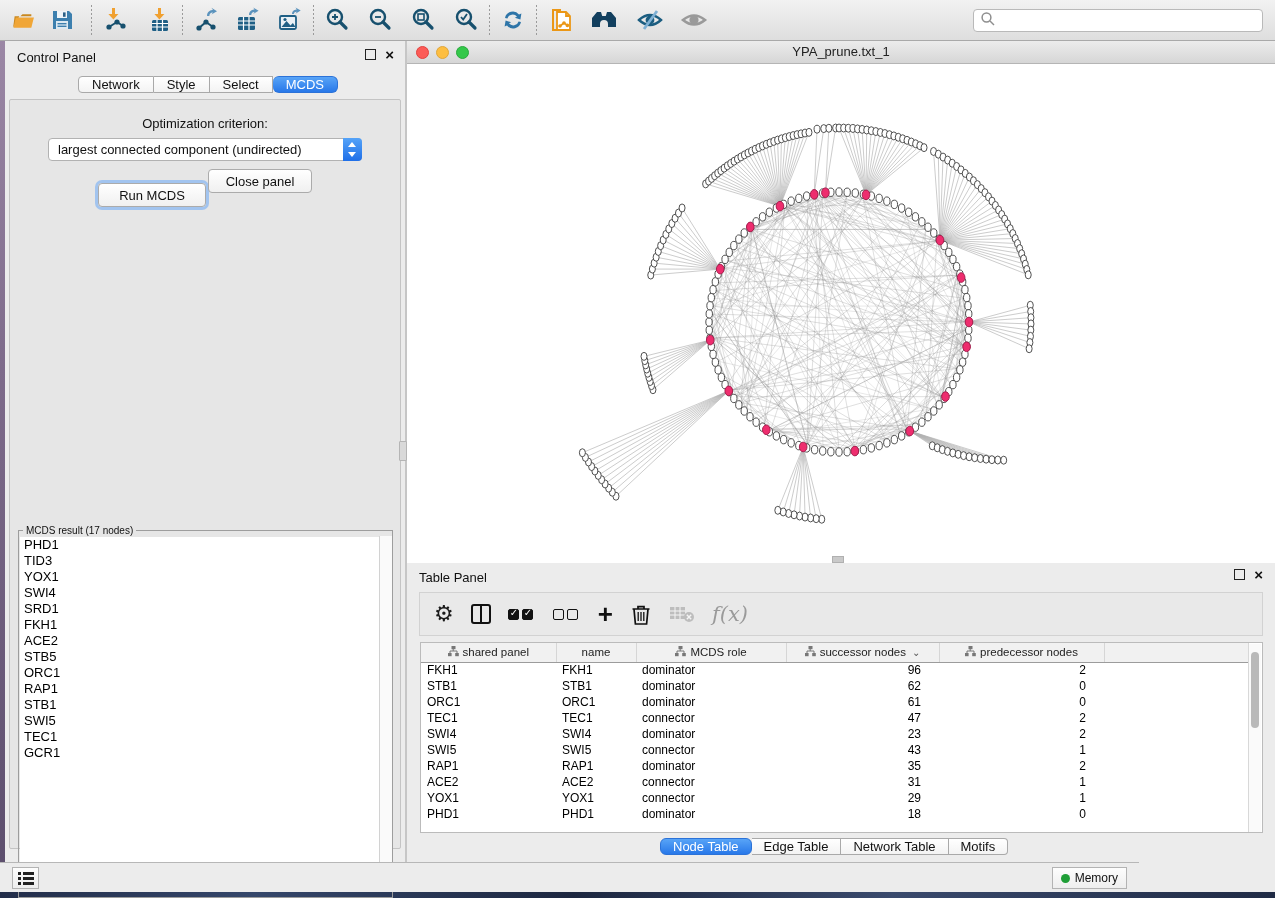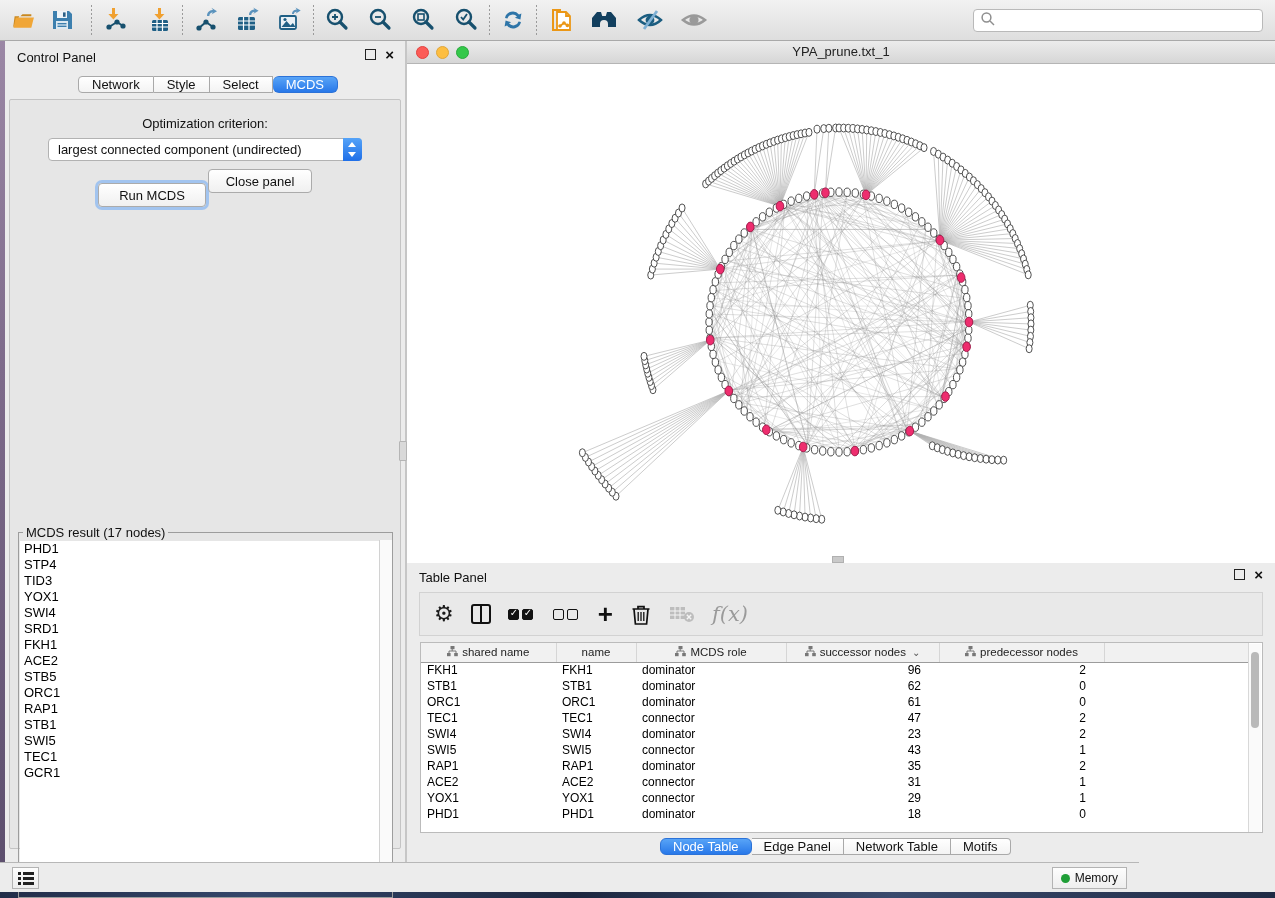--- a/index.html
+++ b/index.html
@@ -57,21 +57,21 @@
   .stepper .up { top:4px; border-bottom:5px solid #fff; }
   .stepper .dn { bottom:4px; border-top:5px solid #fff; }
   .pushbtn { position:absolute; height:24px; background:linear-gradient(#ffffff,#f0f0f0);
     border:1px solid #ababab; border-radius:4px; font-size:13px; color:#111;
     display:flex; align-items:center; justify-content:center; }
   #run-btn { left:88px; top:60px; width:108px; box-shadow:0 0 0 3px rgba(106,168,245,.55);margin-top:23px; }
   #closep-btn { left:198px; top:69px; width:104px; }
 
   #mcds-fieldset { position:absolute; left:8px; top:425px; width:375px; height:373px;
     border:1px solid #9d9d9d; background:transparent; }
-  #mcds-fieldset legend { font-size:13px; color:#111; margin-left:4px; padding:0 3px; }
+  #mcds-fieldset legend { font-size:10px; color:#111; margin-left:4px; padding:0 3px; }
   #mcds-list { position:absolute; left:1px; top:1px; right:1px; bottom:1px;
     background:#fff; overflow:hidden; }
   #mcds-list .item { font-size:13px; line-height:16px; padding-left:4px; color:#000; }
   #mcds-scroll { position:absolute; right:0; top:0; bottom:0; width:13px;
     background:#fafafa; border-left:1px solid #d2d2d2; }
 
   
   #v-divider { left:405px; top:41px; width:2px; height:821px; background:#c6c6c6; }
   #v-handle { left:399px; top:441px; width:8px; height:20px; background:#d9d9d9;
     border:1px solid #b5b5b5; border-radius:1px; }
@@ -315,21 +315,20 @@
     </div>
     <div id="opt-label">Optimization criterion:</div>
     <div id="run-btn" class="pushbtn">Run MCDS</div>
     <div id="closep-btn" class="pushbtn">Close panel</div>
 
     <fieldset id="mcds-fieldset">
       <legend>MCDS result (17 nodes)</legend>
       <div style="position:relative; width:100%; height:340px;">
         <div id="mcds-list">
             <div class="item">PHD1</div>
-            <div class="item">STP4</div>
             <div class="item">TID3</div>
             <div class="item">YOX1</div>
             <div class="item">SWI4</div>
             <div class="item">SRD1</div>
             <div class="item">FKH1</div>
             <div class="item">ACE2</div>
             <div class="item">STB5</div>
             <div class="item">ORC1</div>
             <div class="item">RAP1</div>
             <div class="item">STB1</div>
@@ -1073,21 +1072,21 @@
         </colgroup>
       <thead>
           <tr>
             <th><svg class="hdr-ico" width="11" height="11" viewBox="0 0 11 11">
                 <g fill="#777">
                   <rect x="3.5" y="0" width="4" height="3.2"></rect>
                   <rect x="0" y="7" width="3.6" height="3.2"></rect>
                   <rect x="7.2" y="7" width="3.6" height="3.2"></rect>
                   <path d="M5.2 3 v2 M2 7 v-2 h7 v2" stroke="#777" fill="none"></path>
                 </g>
-              </svg><span>shared name</span></th>
+              </svg><span>shared panel</span></th>
             <th><span>name</span></th>
             <th><svg class="hdr-ico" width="11" height="11" viewBox="0 0 11 11">
                 <g fill="#777">
                   <rect x="3.5" y="0" width="4" height="3.2"></rect>
                   <rect x="0" y="7" width="3.6" height="3.2"></rect>
                   <rect x="7.2" y="7" width="3.6" height="3.2"></rect>
                   <path d="M5.2 3 v2 M2 7 v-2 h7 v2" stroke="#777" fill="none"></path>
                 </g>
               </svg><span>MCDS role</span></th>
             <th><svg class="hdr-ico" width="11" height="11" viewBox="0 0 11 11">
@@ -1192,21 +1191,21 @@
           </tr>
         </tbody>
     </table>
     <div id="tbl-scroll">
       <div id="tbl-thumb"></div>
     </div>
   </div>
 
   <div id="tp-tabs" class="segtabs">
       <div class="seg active">Node Table</div>
-      <div class="seg">Edge Panel</div>
+      <div class="seg">Edge Table</div>
       <div class="seg">Network Table</div>
       <div class="seg">Motifs</div>
     </div>
 </div>
 
 <div id="status-bar" class="abs">
   <div id="task-btn">
     <svg width="16" height="14" viewBox="0 0 16 14">
       <g fill="#222">
           <rect x="0" y="1" width="3" height="3"></rect>

